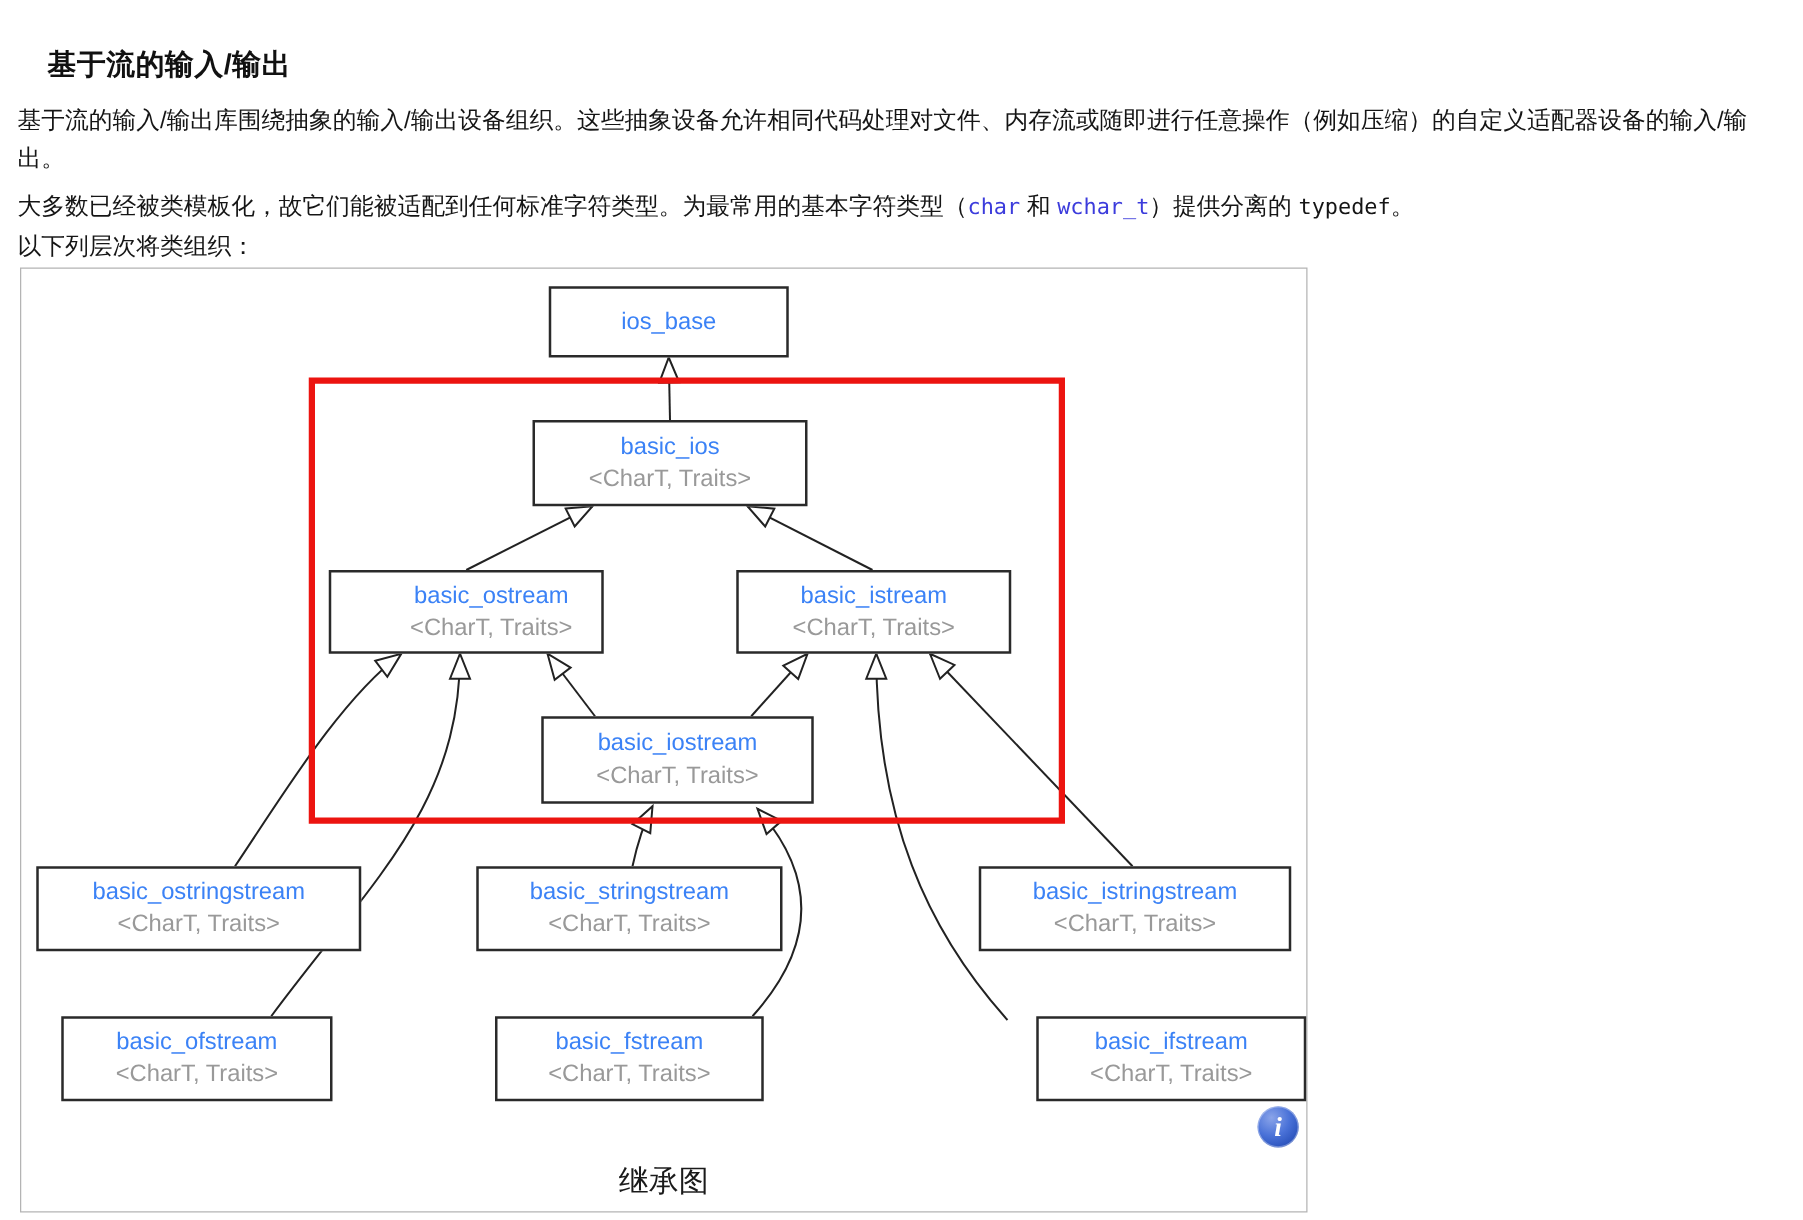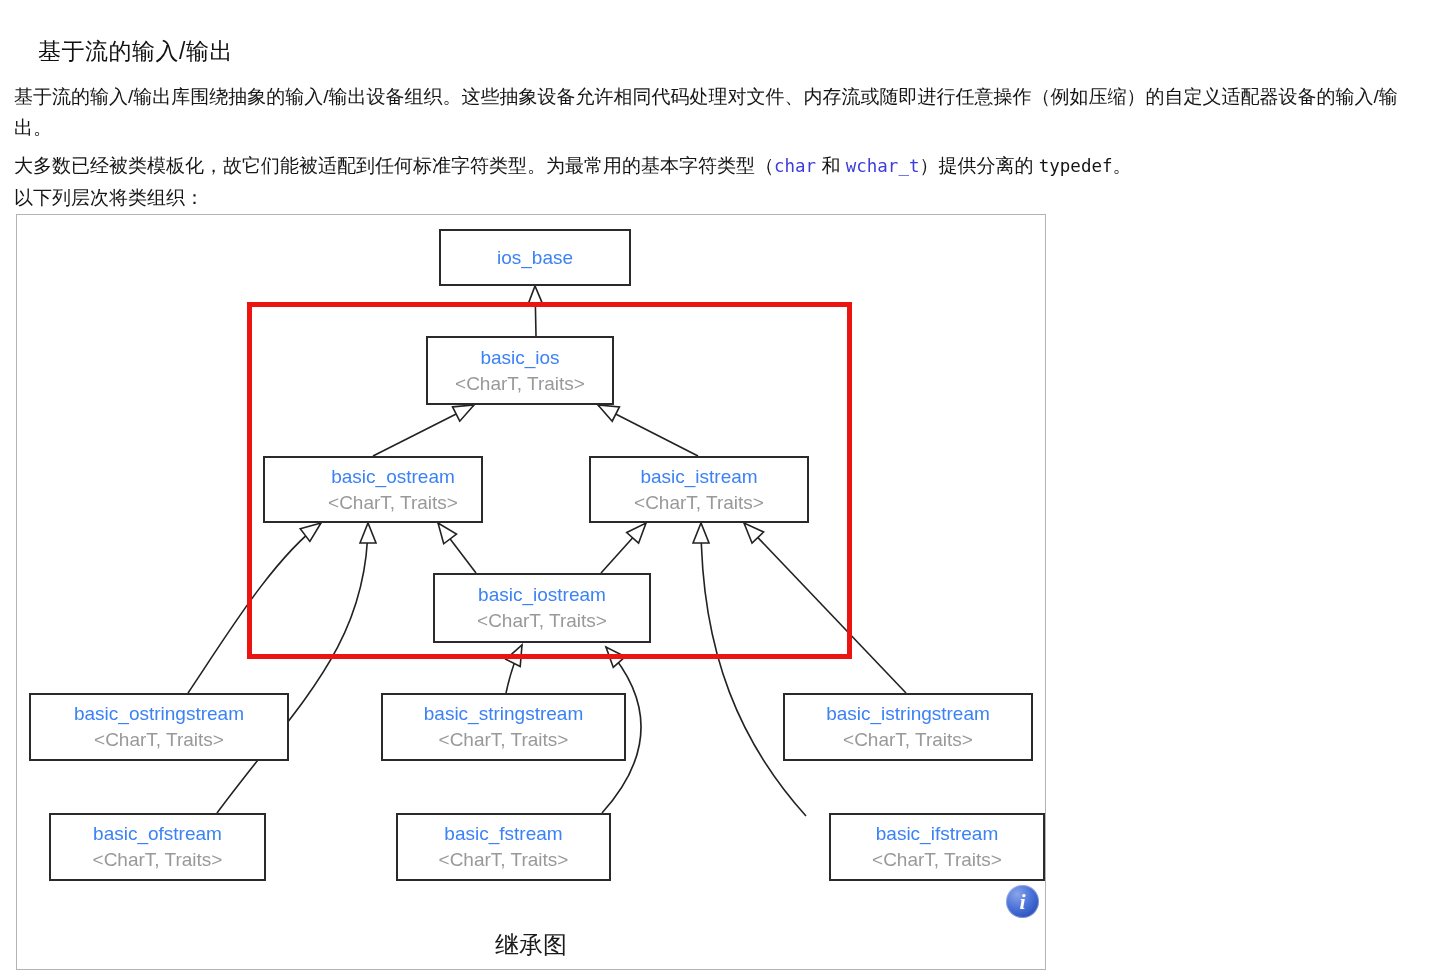--- a/index.html
+++ b/index.html
@@ -1,18 +1,18 @@
 <!DOCTYPE html>
 <html><head>
 <meta charset="utf-8">
 <style>
   html,body{margin:0;padding:0;background:#fff;}
   .page{position:relative;width:1442px;height:976px;background:#fff;overflow:hidden;
         font-family:"Liberation Sans","DejaVu Sans",sans-serif;color:#111;}
-  .h1{position:absolute;left:38px;top:12px;font-size:23px;font-weight:normal;letter-spacing:0.5px;margin-top:24px;}
+  .h1{position:absolute;left:38px;top:12px;font-size:23px;font-weight:bold;letter-spacing:0.5px;margin-top:24px;}
   .para{position:absolute;left:14px;width:1414px;font-size:19px;line-height:31px;color:#151515;}
   .p1{top:62px;}
   .p2{top:131px;}
   .code{font-family:"DejaVu Sans Mono","Liberation Mono",monospace;font-size:17.5px;}
   .code-link{color:#3c3cdc;text-decoration:none;cursor:pointer;}
   .p2-line2{display:block;}
   
   .diagram{position:absolute;left:16px;top:214px;width:1030px;height:756px;
            border:1px solid #b4b4b4;background:#fff;box-sizing:border-box;}
   .edges{position:absolute;left:0;top:0;z-index:1;}
@@ -63,21 +63,21 @@
         <path d="M585,598 C630,548 642,492 589,432" marker-end="url(#arrow)"></path>
         <path d="M889,478 L727,308" marker-end="url(#arrow)"></path>
         <path d="M789,601 C725,530 684,440 684,308" marker-end="url(#arrow)"></path>
       </g>
     </svg>
 
     <div class="node" style="left:422px;top:14px;width:192px;height:57px;">
       <div class="node-name">ios_base</div>
     </div>
 
-    <div class="node" style="left:409px;top:121px;width:188px;height:69px;">
+    <div class="node" style="left:409px;top:121px;width:220px;height:69px;">
       <div class="node-name">basic_ios</div>
       <div class="node-tpl">&lt;CharT, Traits&gt;</div>
     </div>
 
     <div class="node" style="left:246px;top:241px;width:220px;height:67px;padding-left:40px;">
       <div class="node-name">basic_ostream</div>
       <div class="node-tpl">&lt;CharT, Traits&gt;</div>
     </div>
 
     <div class="node" style="left:572px;top:241px;width:220px;height:67px;">

